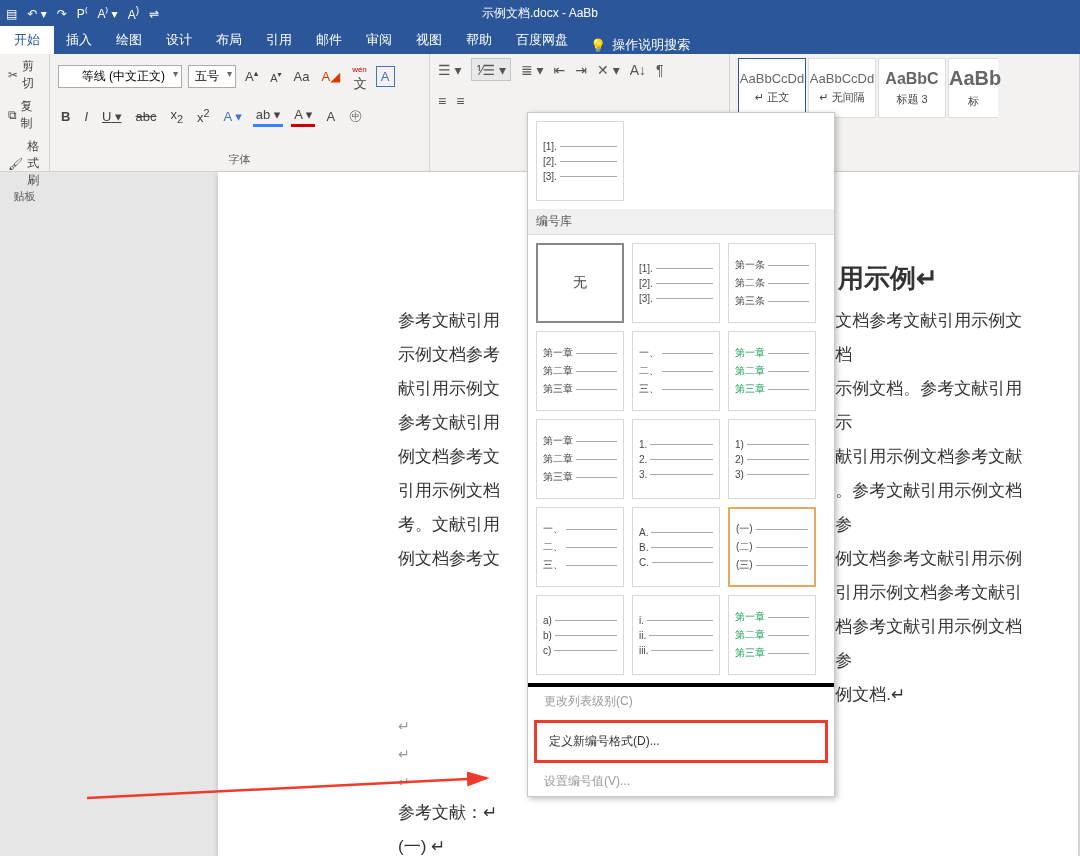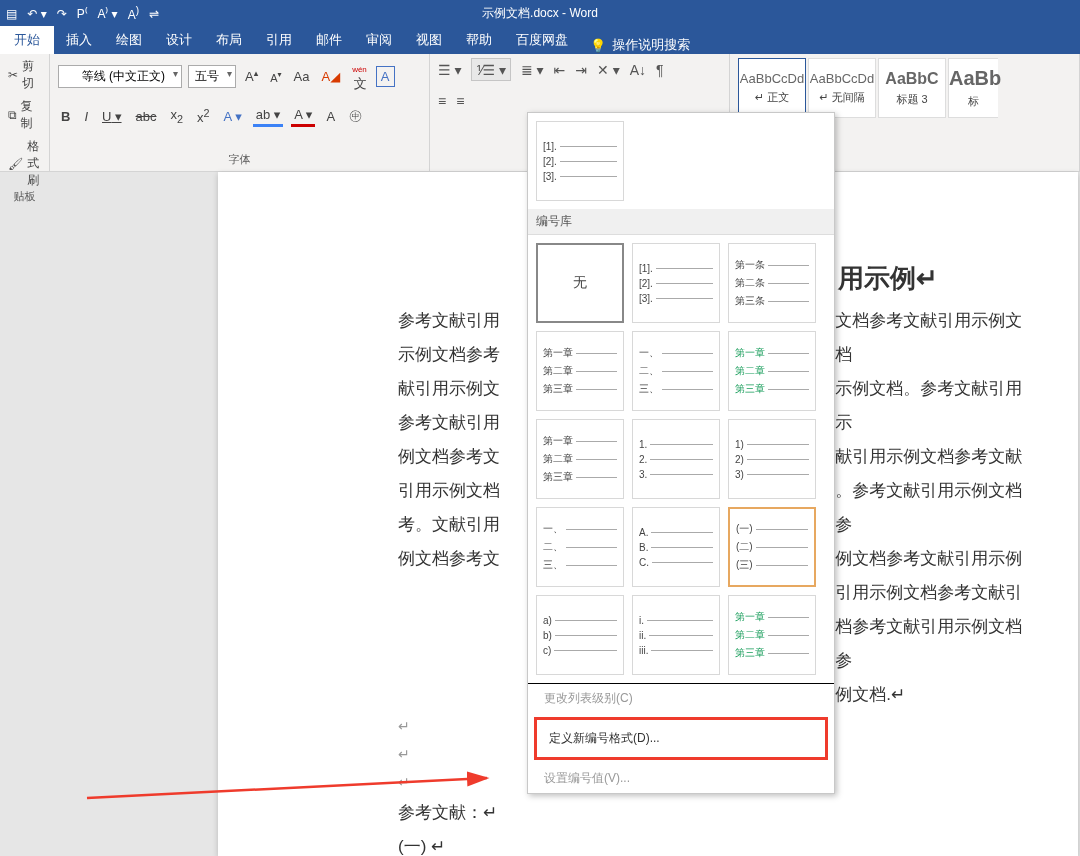--- a/index.html
+++ b/index.html
@@ -52,42 +52,42 @@
 .dd-section { padding: 8px; }
 .dd-recent { display: flex; }
 .fmt-box { border: 1px solid #d8d8d8; background: #fff; padding: 6px; font-size: 10px; color: #444; width: 88px; height: 80px; display: flex; flex-direction: column; justify-content: center; gap: 4px; }
 .fmt-box.selected { border: 2px solid #888; }
 .fmt-box.hover { border: 2px solid #e7a860; }
 .fmt-line { display: flex; align-items: center; gap: 3px; white-space: nowrap; }
 .fmt-line .ln { flex: 1; border-top: 1px solid #aaa; }
 .fmt-green { color: #1a9e5c; }
 .fmt-none { display: flex; align-items: center; justify-content: center; font-size: 14px; }
 .dd-grid { display: flex; flex-wrap: wrap; gap: 8px; padding: 8px; }
-.dd-bottom { border-top: 1px solid #000000; }
+.dd-bottom { border-top: 4px solid #000000; }
 .dd-item { padding: 6px 16px; font-size: 12px; color: #999; }
 .dd-item.enabled { color: #333; }
 .highlight-box { border: 3px solid #ef3b2c; margin: 4px 6px; }
 .red-arrow { position: absolute; left: 87px; top: 720px; z-index: 200; }
 .red-arrow svg { overflow: visible; }
 .corner-mark { position: absolute; left: 380px; top: 196px; width: 14px; height: 14px; border-left: 1px solid #bbb; border-bottom: 1px solid #bbb; }
 </style>
 </head>
 <body>
 
 <div class="titlebar">
   <div class="qat">
     <span>▤</span>
     <span>↶ ▾</span>
     <span>↷</span>
     <span>P⁽</span>
     <span>A⁾ ▾</span>
     <span>A<sup>)</sup></span>
     <span>⇌</span>
   </div>
-  <div class="title-text">示例文档.docx - Word</div>
+  <div class="title-text">示例文档.docx - AaBb</div>
 </div>
 
 <div class="tabs">
   <div class="tab active">开始</div>
   <div class="tab">插入</div>
   <div class="tab">绘图</div>
   <div class="tab">设计</div>
   <div class="tab">布局</div>
   <div class="tab">引用</div>
   <div class="tab">邮件</div>

